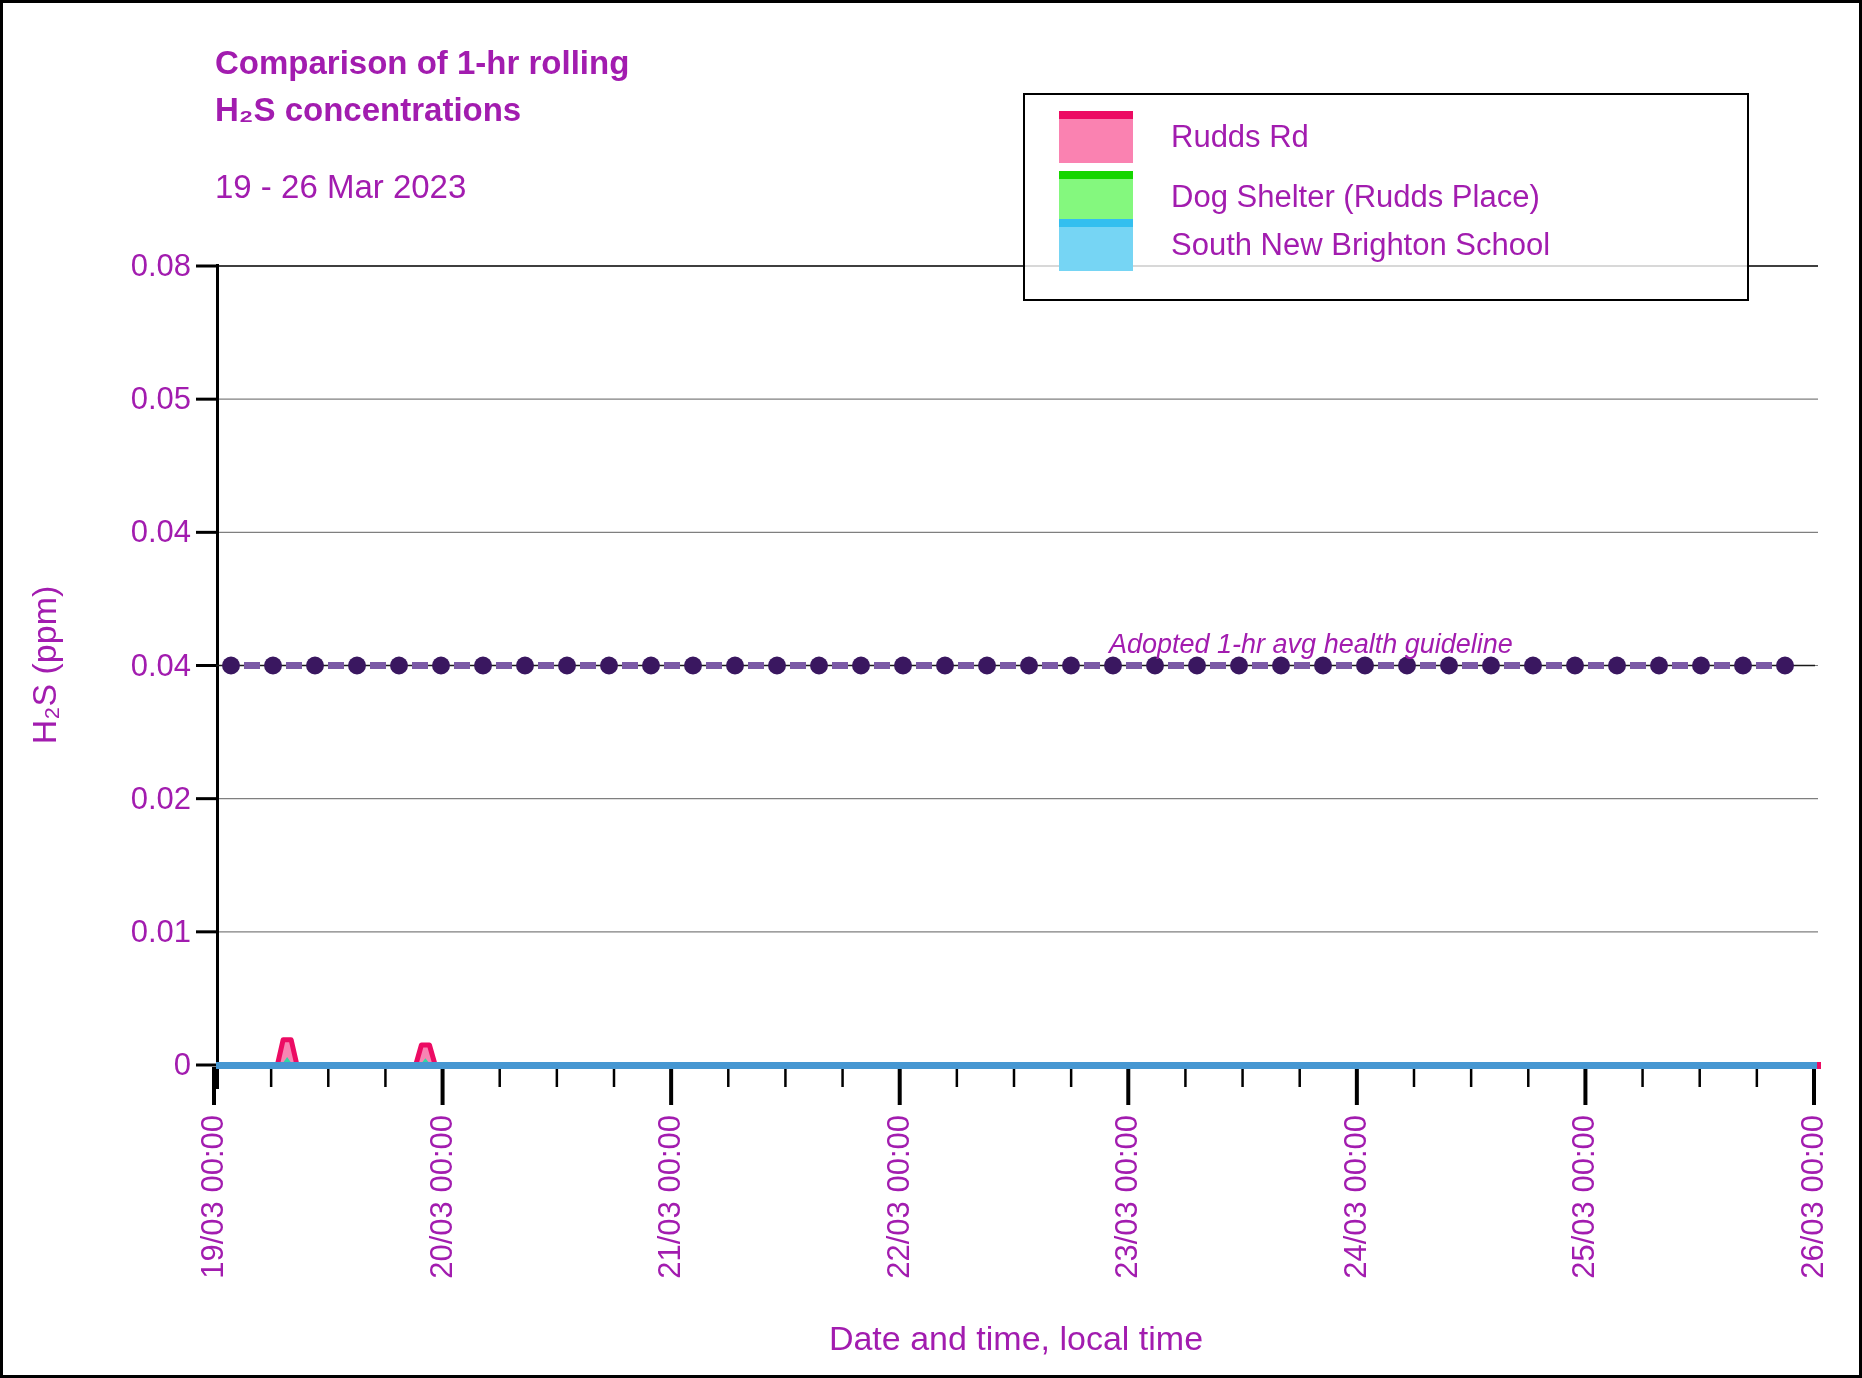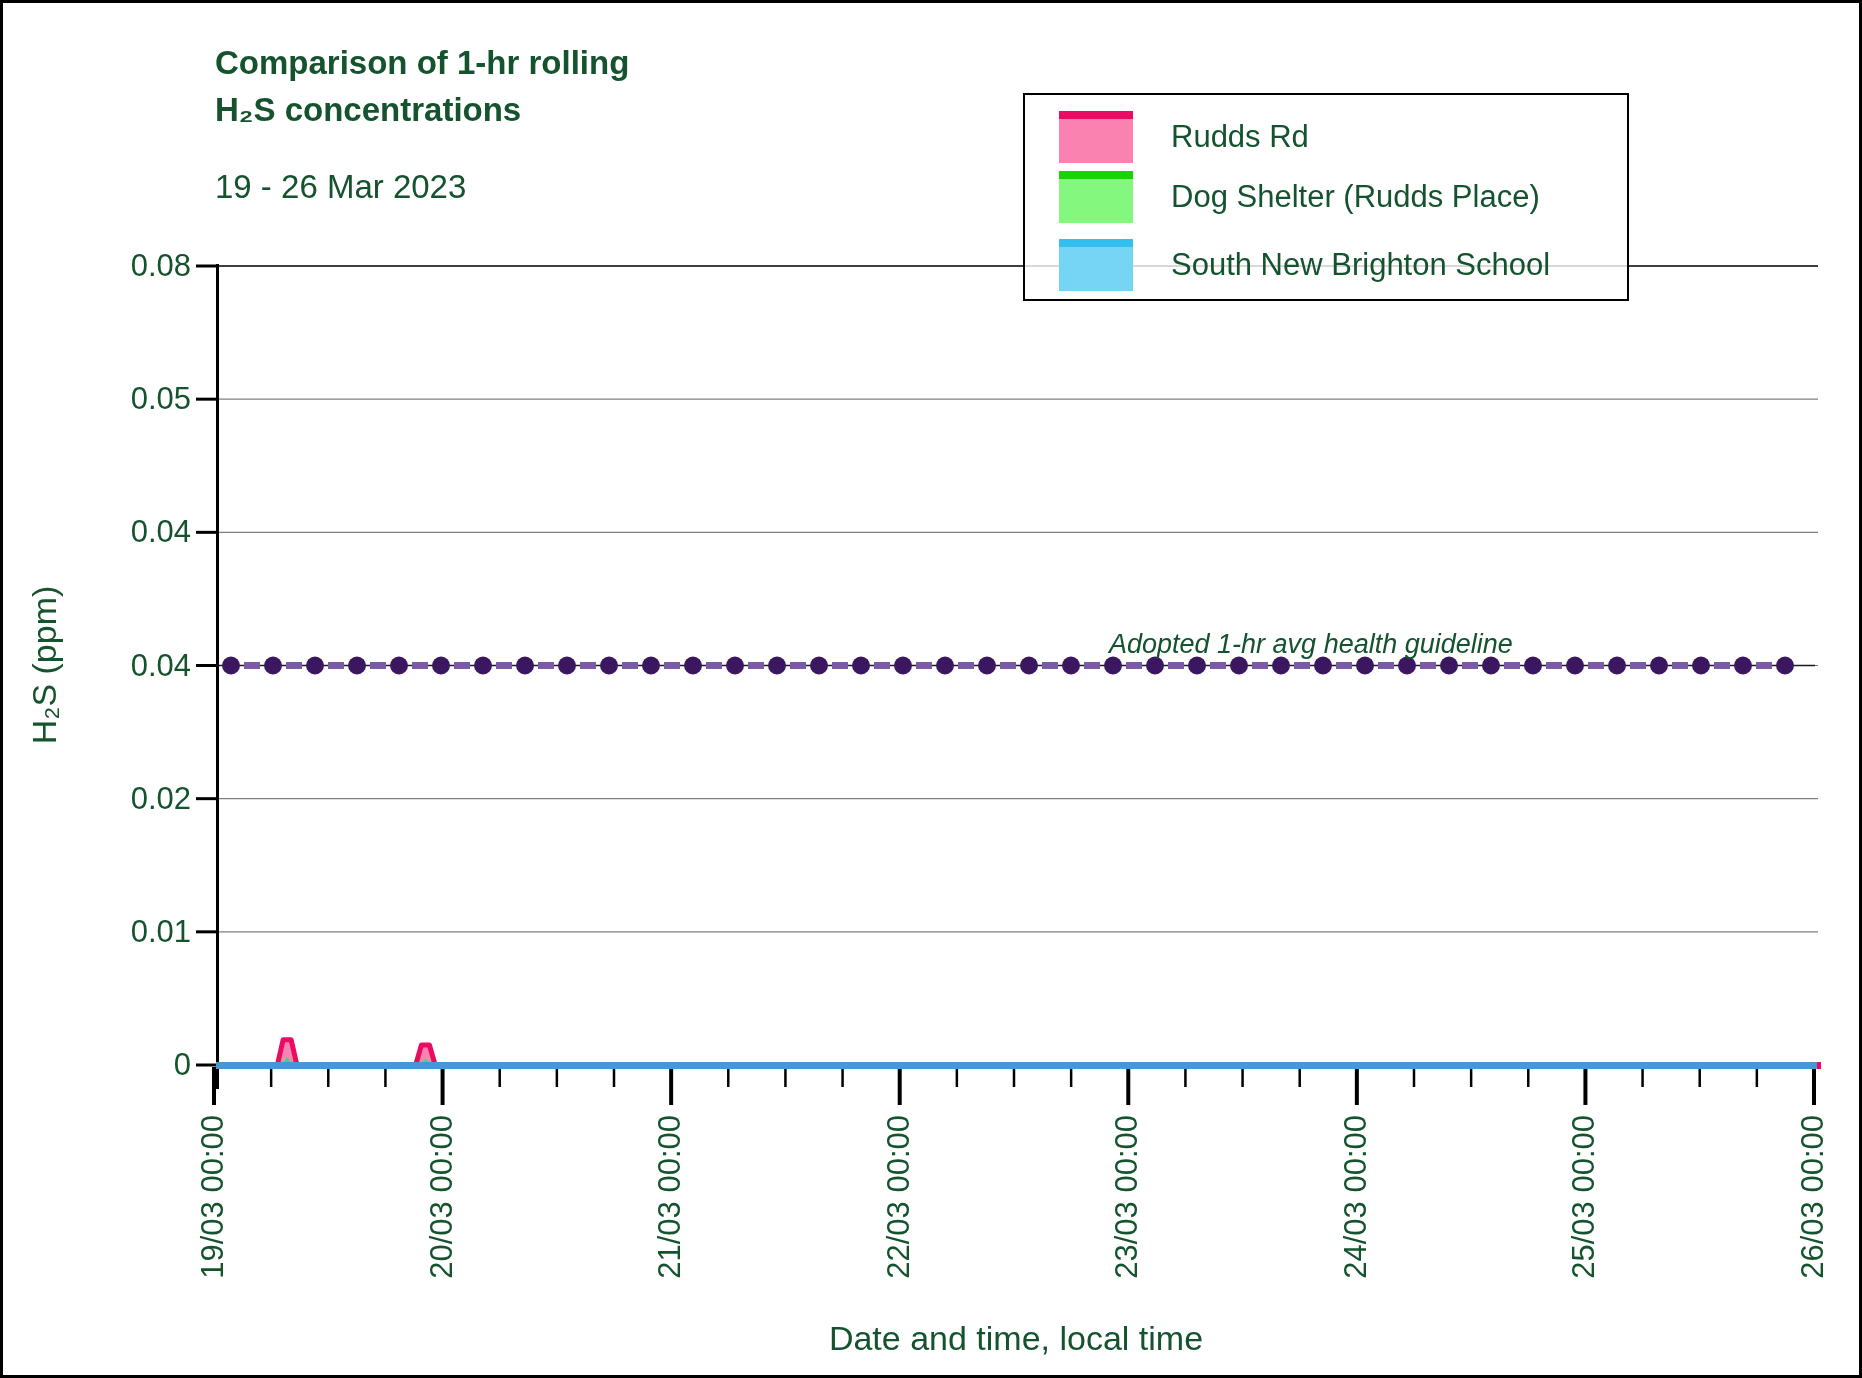--- a/index.html
+++ b/index.html
@@ -1,29 +1,29 @@
 <!DOCTYPE html>
 <html><head>
 <meta charset="utf-8">
 <style>
   html,body{margin:0;padding:0;background:#fff;}
   #frame{
     position:relative;width:1862px;height:1378px;box-sizing:border-box;
     border:3px solid #000;background:#fff;overflow:hidden;
-    font-family:"Liberation Sans", sans-serif;color:#14532d;
+    font-family:"Liberation Sans", sans-serif;color:#a21caf;
   }
   .title-block{position:absolute;left:212px;top:36px;}
   .title-line{font-size:33px;font-weight:bold;line-height:47px;}
   .subtitle{font-size:33px;font-weight:normal;margin-top:34px;line-height:40px;}
   .legend{
-    position:absolute;left:1020px;top:90px;width:606px;height:208px;box-sizing:border-box;
+    position:absolute;left:1020px;top:90px;width:726px;height:208px;box-sizing:border-box;
     border:2.5px solid #000;background:rgba(255,255,255,0.8);z-index:5;
   }
   .legend-row{position:absolute;left:34px;height:52px;display:flex;align-items:center;}
-  .legend-row.r0{top:16px;} .legend-row.r1{top:76px;} .legend-row.r2{top:144px;justify-content:center;}
+  .legend-row.r0{top:16px;} .legend-row.r1{top:76px;} .legend-row.r2{top:124px;justify-content:center;}
   .legend-swatch{width:74px;height:44px;border-top:8px solid #000;display:inline-block;}
   .legend-label{font-size:31px;margin-left:38px;white-space:nowrap;}
   #plot-svg{position:absolute;left:0;top:0;z-index:1;}
   .x-tick-label{
     position:absolute;width:200px;height:36px;font-size:31px;text-align:right;
     transform:rotate(-90deg);transform-origin:0 0;white-space:nowrap;z-index:2;
   }
   .y-tick-label{
     position:absolute;width:130px;height:36px;font-size:31px;text-align:right;
     white-space:nowrap;z-index:2;

